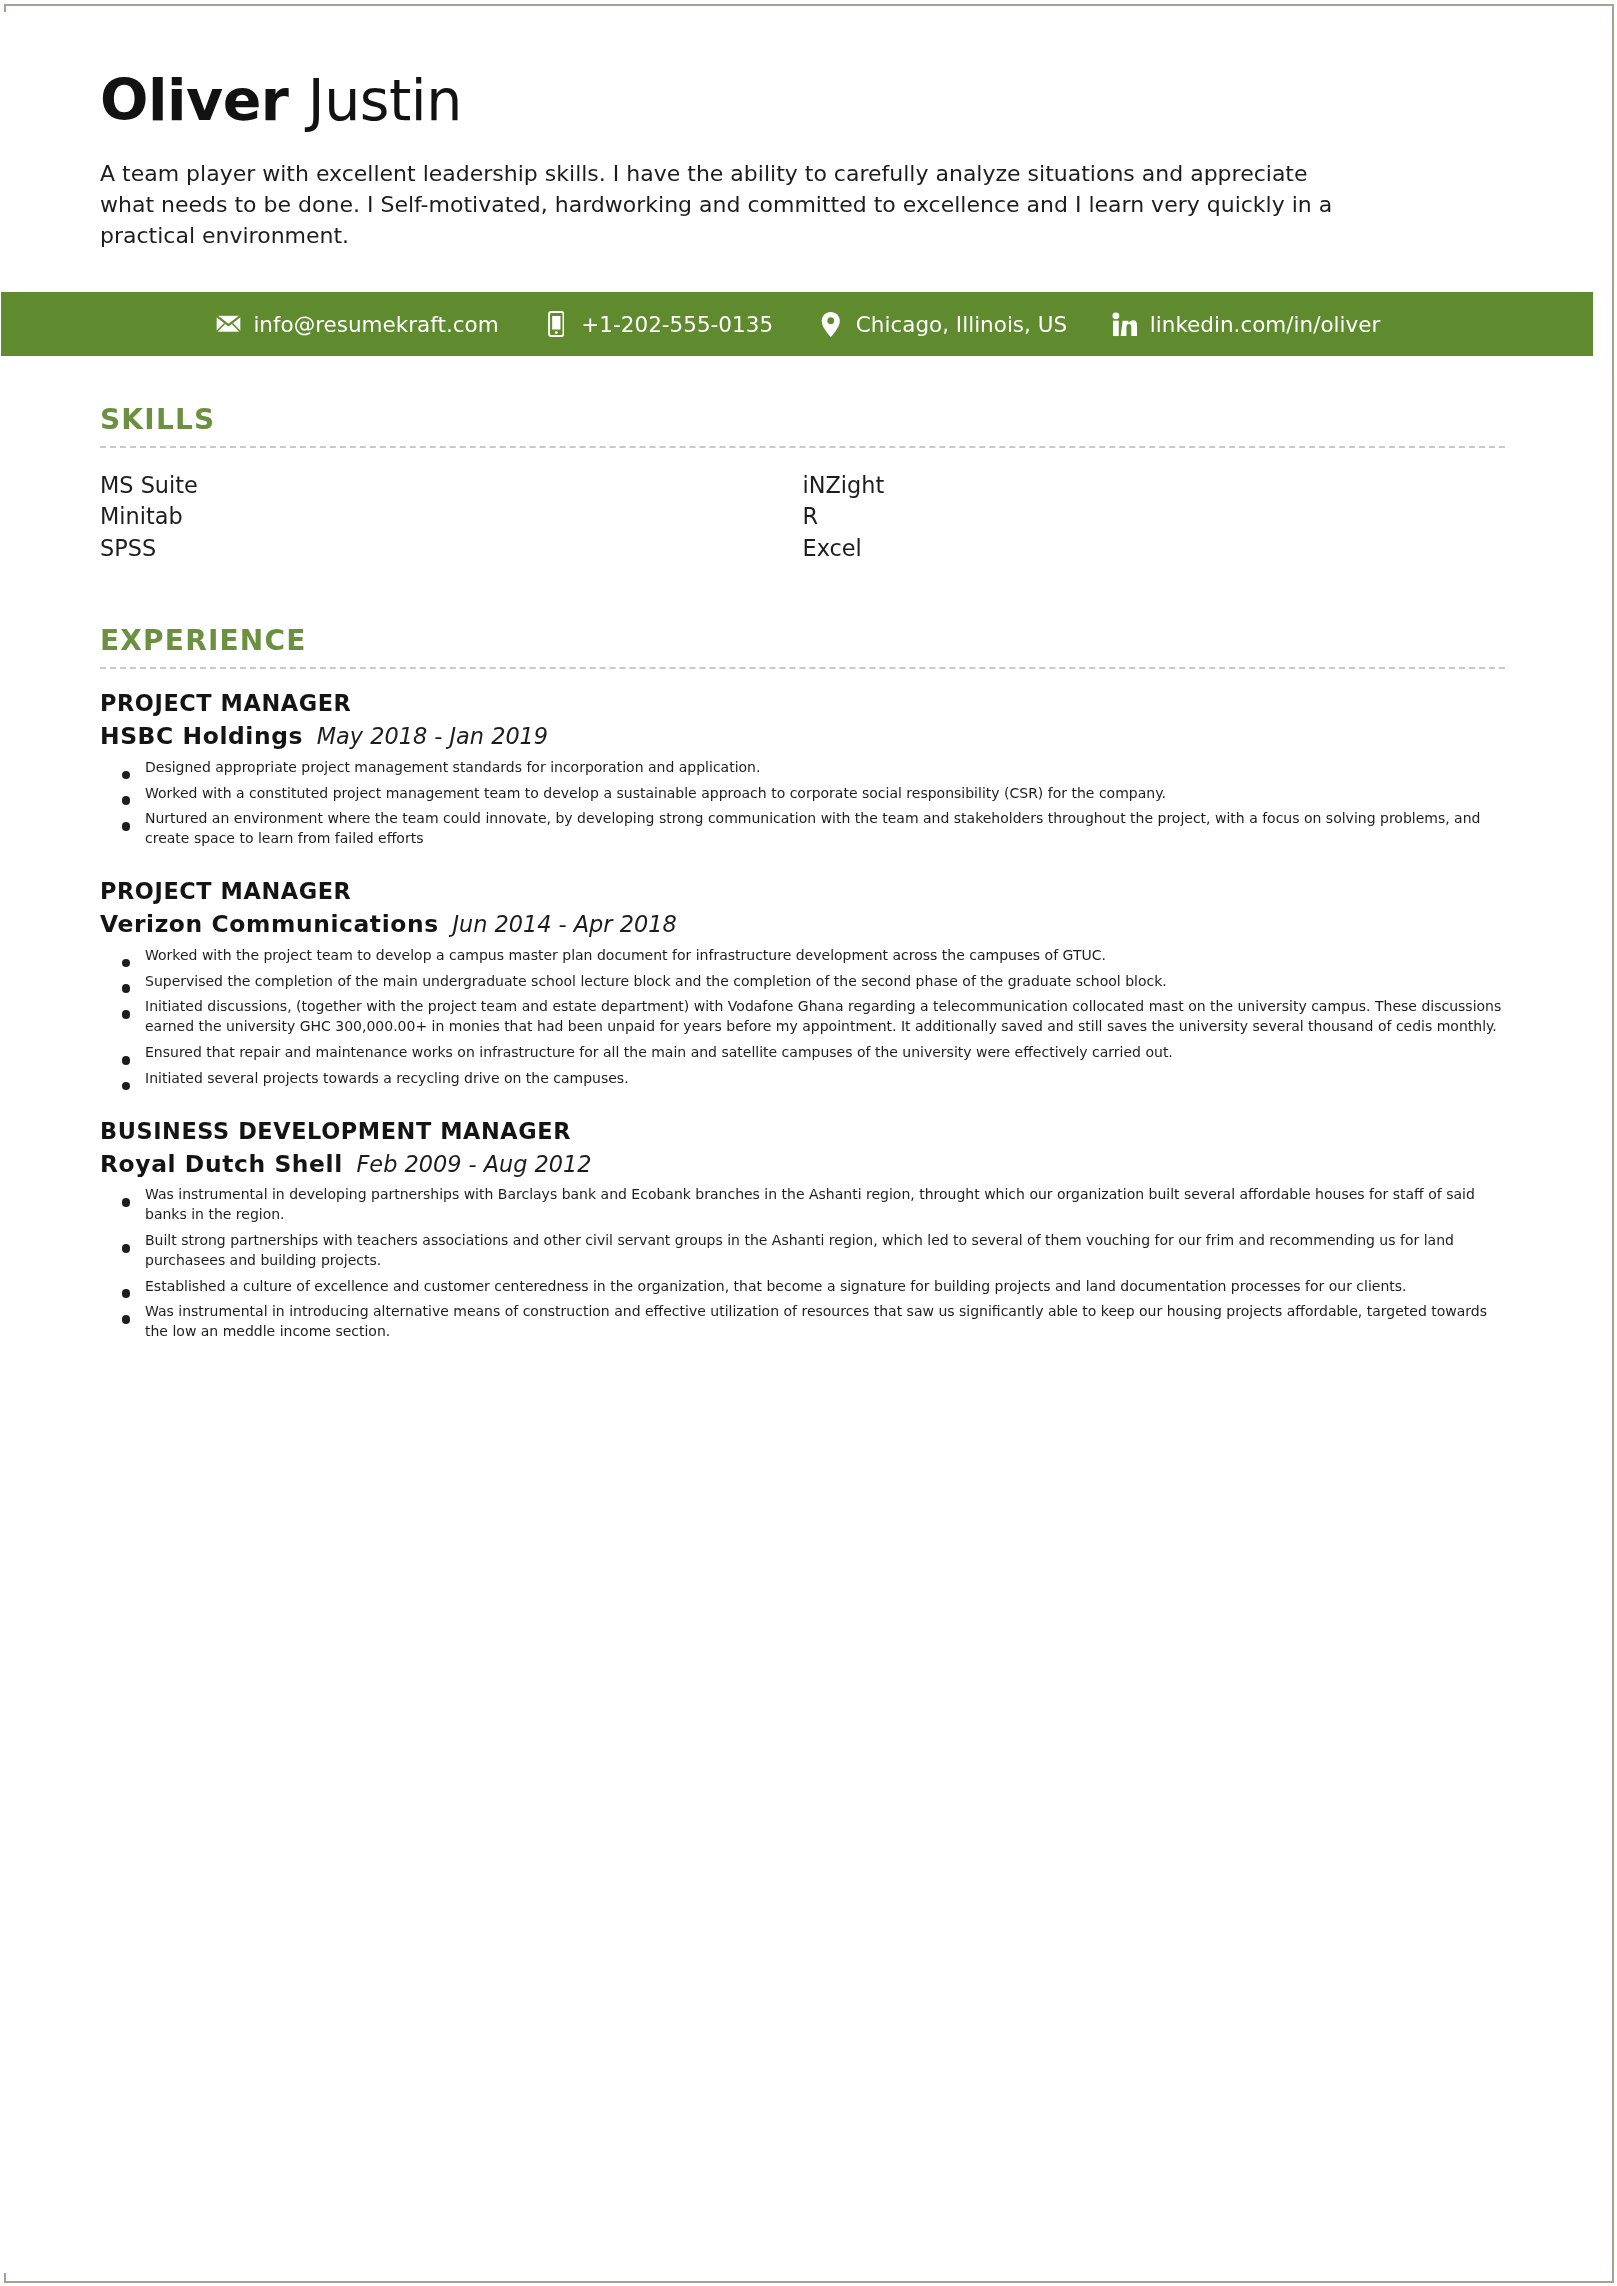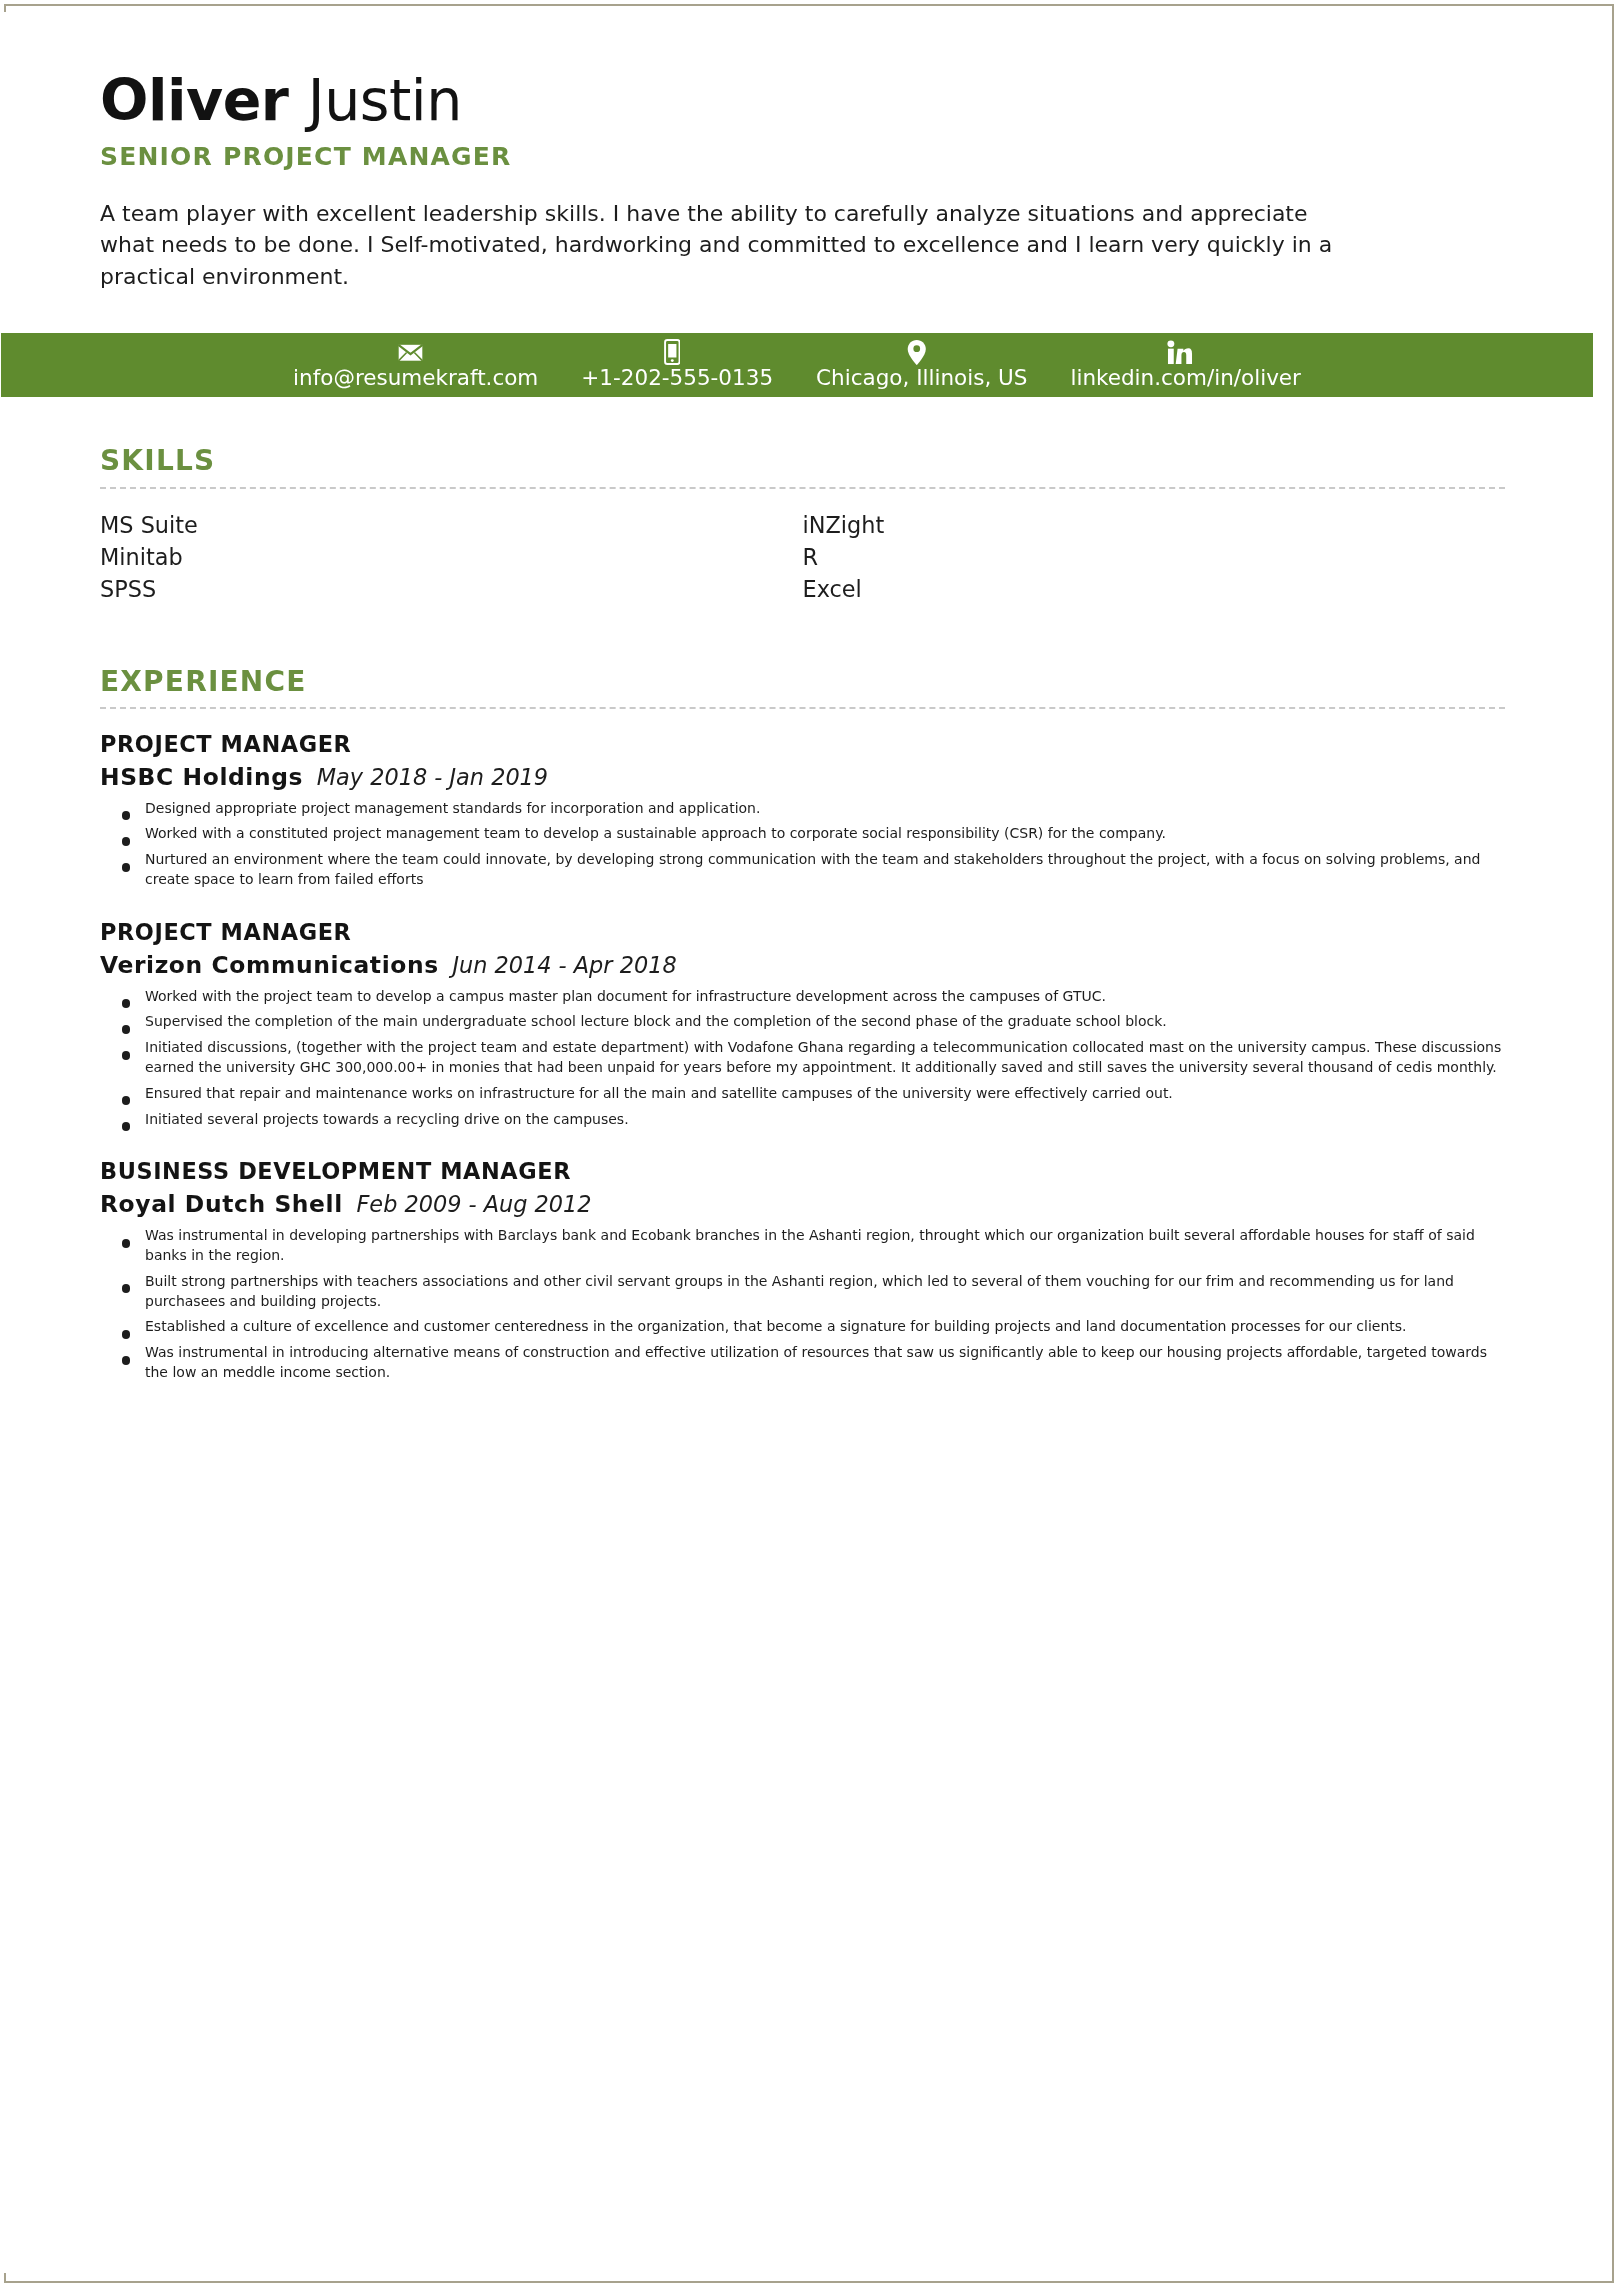--- a/index.html
+++ b/index.html
@@ -86,21 +86,20 @@
     justify-content: center;
     gap: 0;
     color: #ffffff;
   }
   .contact-item {
     display: flex;
     align-items: center;
     font-size: 21.5px;
     color: #ffffff;
     white-space: nowrap;
-    flex-direction: column;
   }
   .contact-item + .contact-item {
     margin-left: 43px;
   }
   .contact-item .ic {
     display: inline-flex;
     align-items: center;
     justify-content: center;
     width: 29px;
     height: 25px;
@@ -197,21 +196,20 @@
 </head>
 <body>
 
 <div class="page">
   <div class="page-border"></div>
   <div class="page-inner">
     <div class="content">
 
       <div class="header">
         <h1 class="name"><span class="first">Oliver</span> <span class="last">Justin</span></h1>
-        <div class="job-title">SENIOR PROJECT MANAGER</div>
         <p class="summary">A team player with excellent leadership skills. I have the ability to carefully analyze situations and appreciate what needs to be done. I Self-motivated, hardworking and committed to excellence and I learn very quickly in a practical environment.</p>
       </div>
 
       <div class="contact-bar">
 
         <div class="contact-item">
           <span class="ic">
             <svg width="27" height="19.5" viewBox="0 0 28 20" aria-hidden="true">
               <rect x="1" y="1" width="26" height="18" fill="#ffffff" stroke="#5f8b2e" stroke-width="1.5"></rect>
               <path d="M1.5 1.8 L14 11.5 L26.5 1.8" fill="none" stroke="#5f8b2e" stroke-width="2.2"></path>

